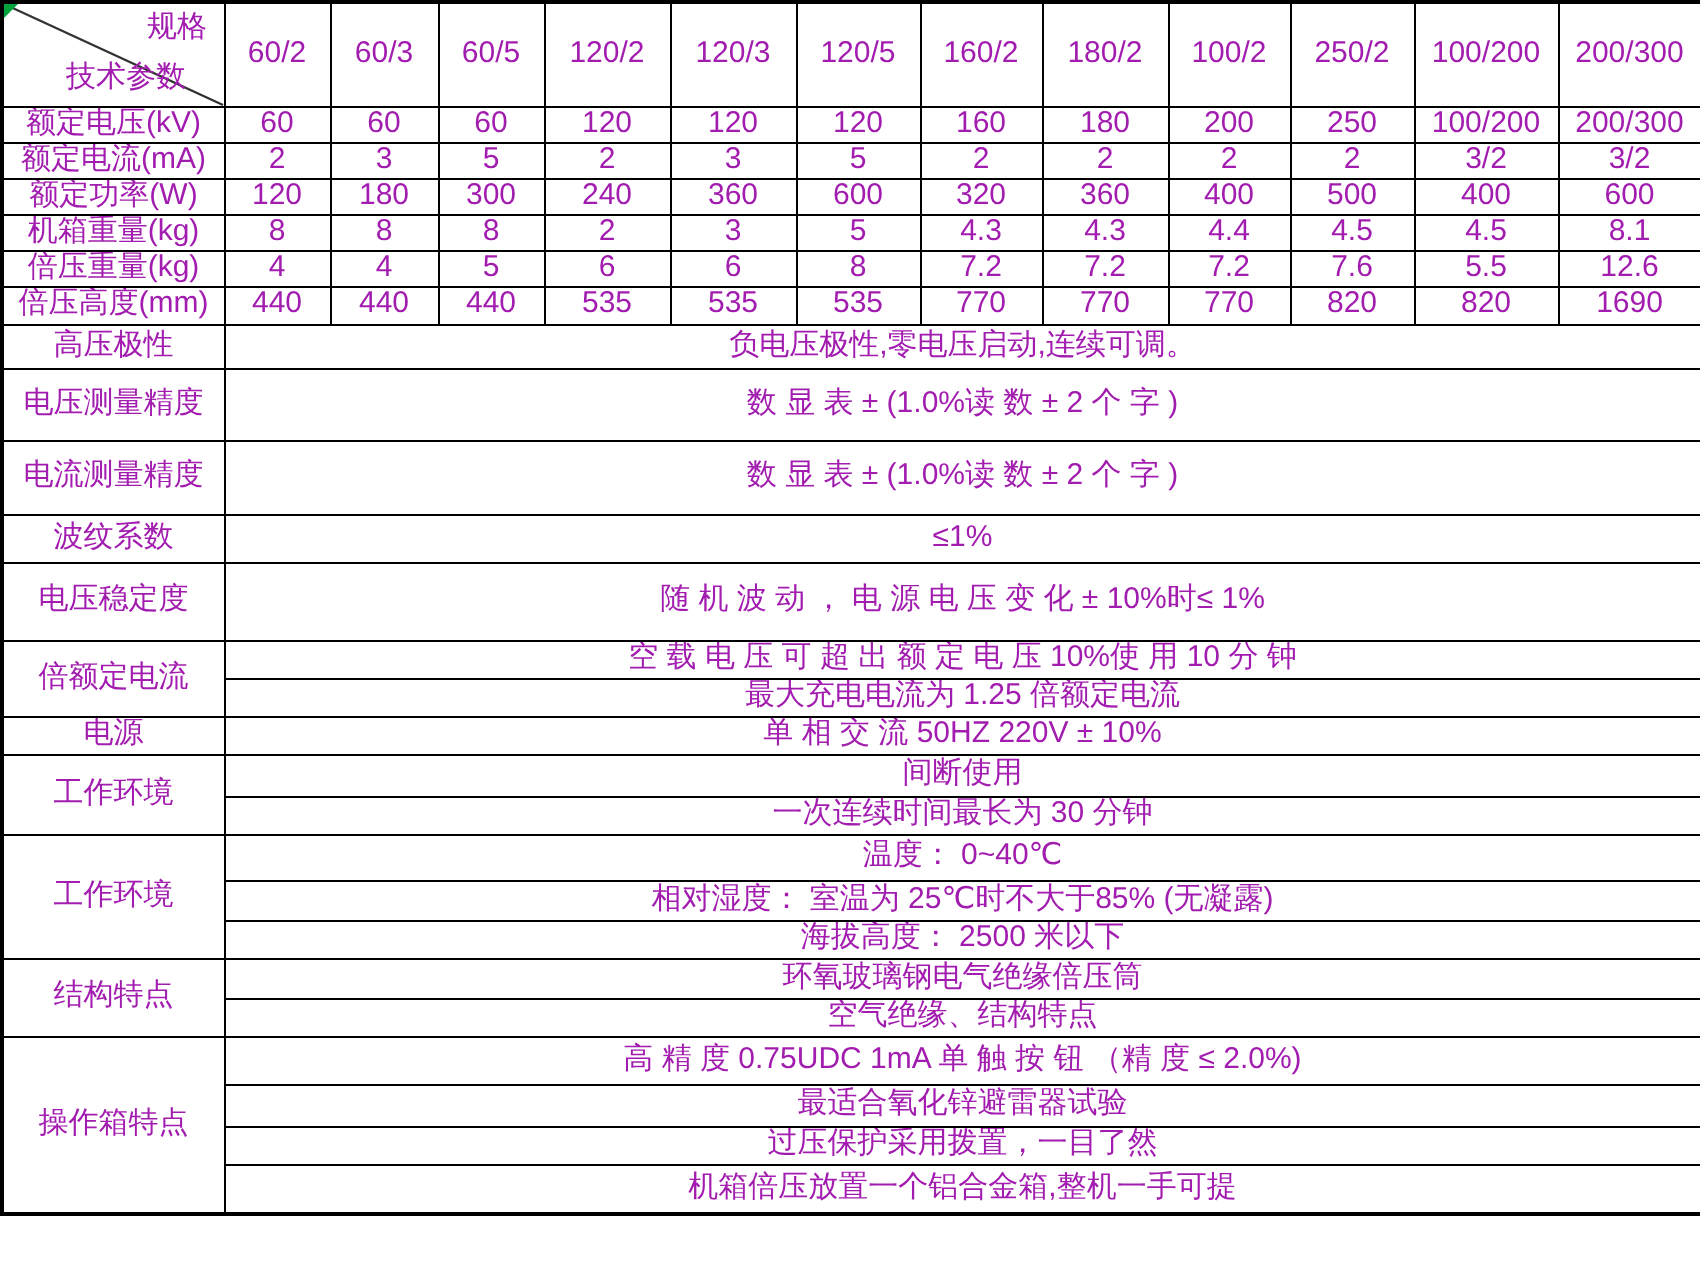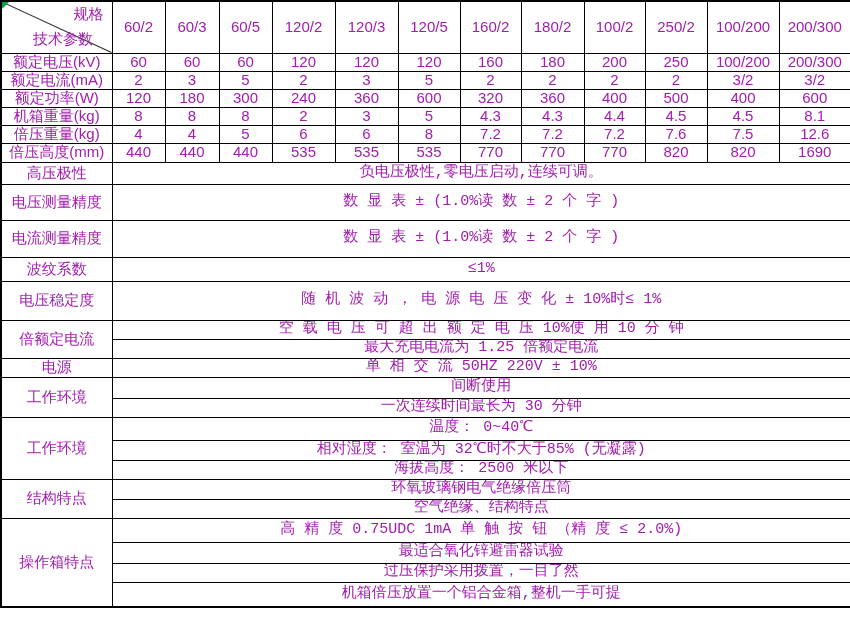--- a/index.html
+++ b/index.html
@@ -47,21 +47,21 @@
     font-size:15px;
     margin-left:28px;
   }
   .green-tri {
     position:absolute; top:0; left:0;
     width:0; height:0;
     border-top:7px solid #00a23c;
     border-right:7px solid transparent;
   }
   td.rowlabel { font-size:15px; }
-  td.mergecell { font-size:15px;font-family:Liberation Mono, monospace; }
+  td.mergecell { font-size:15px; }
 </style>
 </head>
 <body>
 
 <div id="page">
 <table class="spec">
   <colgroup>
     <col style="width:111px">
         <col style="width:53px">
         <col style="width:54px">
@@ -166,21 +166,21 @@
     <td>4</td>
     <td>4</td>
     <td>5</td>
     <td>6</td>
     <td>6</td>
     <td>8</td>
     <td>7.2</td>
     <td>7.2</td>
     <td>7.2</td>
     <td>7.6</td>
-    <td>7.5</td>
+    <td>5.5</td>
     <td>12.6</td>
   </tr>
   <tr class="rh20">
     <td class="rowlabel">倍压高度(mm)</td>
     <td>440</td>
     <td>440</td>
     <td>440</td>
     <td>535</td>
     <td>535</td>
     <td>535</td>
@@ -228,21 +228,21 @@
     <td colspan="12" class="mergecell">间断使用</td>
   </tr>
   <tr class="rh20">
     <td colspan="12" class="mergecell">一次连续时间最长为 30 分钟</td>
   </tr>
   <tr class="rh24">
     <td class="rowlabel" rowspan="3">工作环境</td>
     <td colspan="12" class="mergecell">温度：  0~40℃</td>
   </tr>
   <tr class="rh21">
-    <td colspan="12" class="mergecell">相对湿度：  室温为 32℃时不大于85%  (无凝露)</td>
+    <td colspan="12" class="mergecell">相对湿度：  室温为 25℃时不大于85%  (无凝露)</td>
   </tr>
   <tr class="rh20">
     <td colspan="12" class="mergecell">海拔高度：  2500 米以下</td>
   </tr>
   <tr class="rh21">
     <td class="rowlabel" rowspan="2">结构特点</td>
     <td colspan="12" class="mergecell">环氧玻璃钢电气绝缘倍压筒</td>
   </tr>
   <tr class="rh20">
     <td colspan="12" class="mergecell">空气绝缘、结构特点</td>

